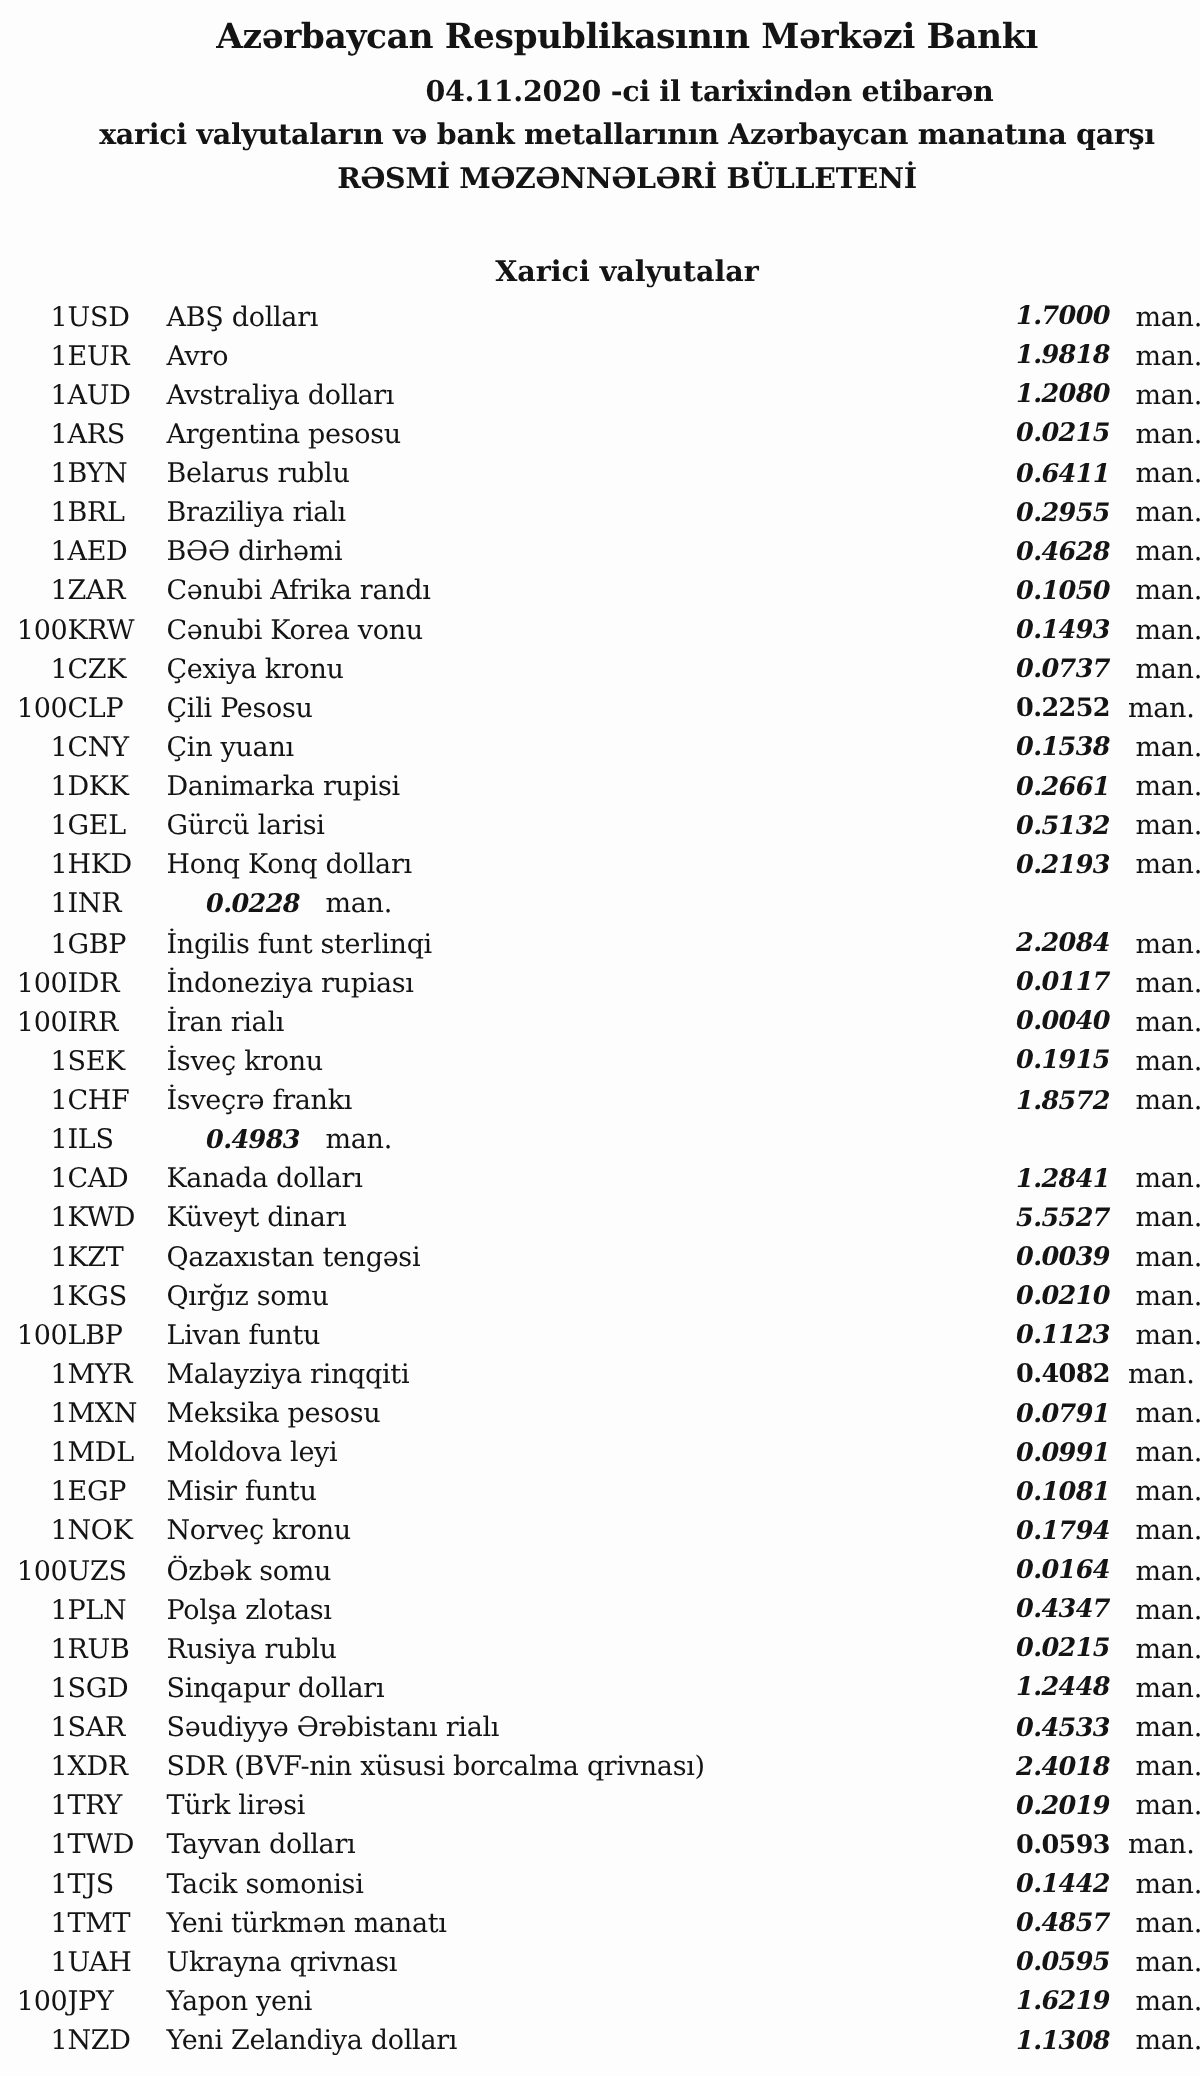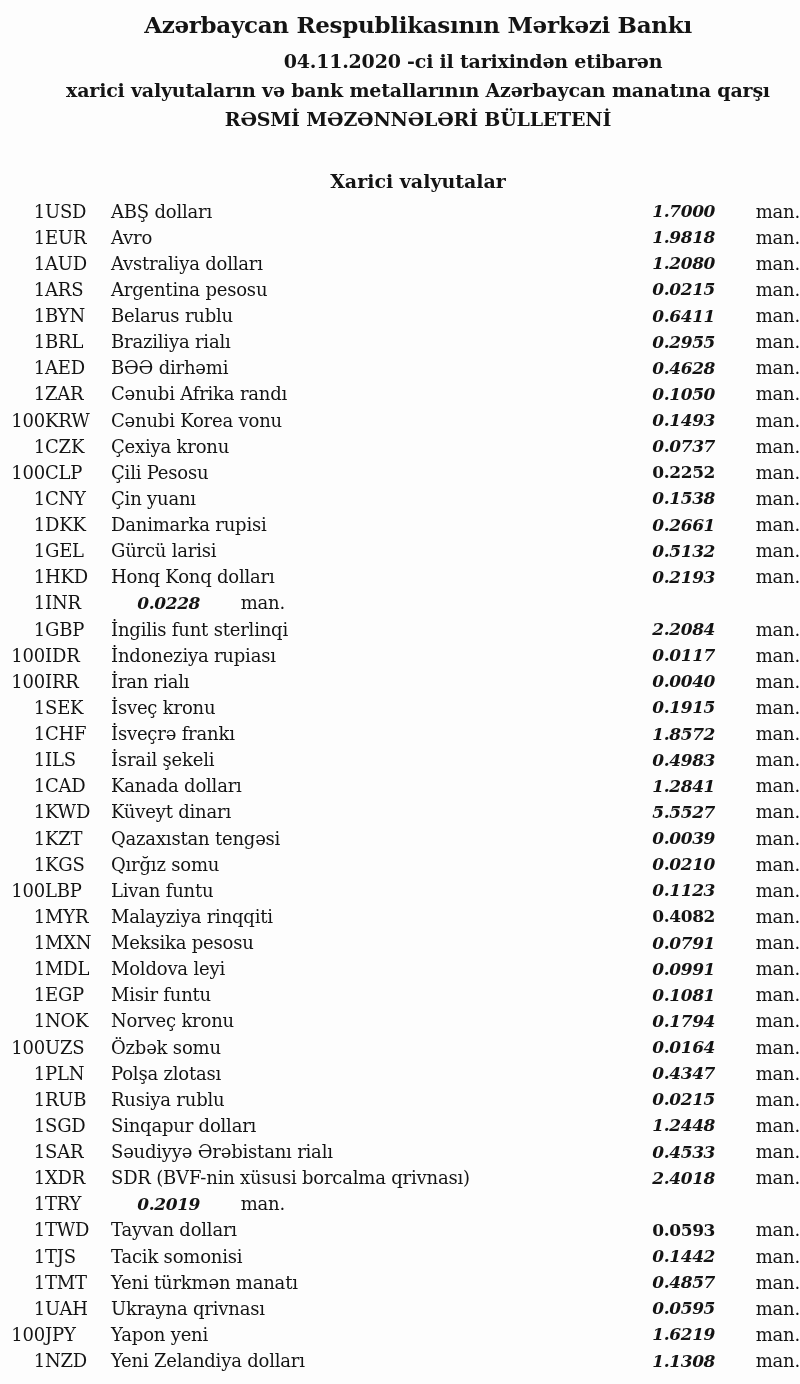--- a/index.html
+++ b/index.html
@@ -57,21 +57,21 @@
   .code { width: 60px;  text-align: left; }
   .name { flex: 1; padding-left: 6px; overflow: hidden; }
   .rate {
     width: 95px;
     text-align: right;
     font-weight: bold;
     font-style: italic;
     font-size: 17px;
     letter-spacing: -0.4px;
   }
-  .man  { width: 85px; text-align: right; padding-left: 17px; font-size: 18px; }
+  .man  { width: 60px; text-align: left; padding-left: 17px; font-size: 18px; }
   
   .row.upright .rate { font-style: normal; }
   .row.upright .man  { padding-left: 12px; }
 </style>
 </head>
 <body>
 
 <div class="header">
   <div class="title">Azərbaycan Respublikasının Mərkəzi Bankı</div>
   <div class="hline date-line">04.11.2020 -ci il tarixindən etibarən</div>
@@ -244,21 +244,20 @@
     <span class="qty">1</span>
     <span class="code">CHF</span>
     <span class="name">İsveçrə frankı</span>
     <span class="rate">1.8572</span>
     <span class="man">man.</span>
   </div>
 
   <div class="row">
     <span class="qty">1</span>
     <span class="code">ILS</span>
-    <span class="name">İsrail şekeli</span>
     <span class="rate">0.4983</span>
     <span class="man">man.</span>
   </div>
 
   <div class="row">
     <span class="qty">1</span>
     <span class="code">CAD</span>
     <span class="name">Kanada dolları</span>
     <span class="rate">1.2841</span>
     <span class="man">man.</span>
@@ -380,20 +379,21 @@
     <span class="qty">1</span>
     <span class="code">XDR</span>
     <span class="name">SDR (BVF-nin xüsusi borcalma qrivnası)</span>
     <span class="rate">2.4018</span>
     <span class="man">man.</span>
   </div>
 
   <div class="row">
     <span class="qty">1</span>
     <span class="code">TRY</span>
+    <span class="name">Türk lirəsi</span>
     <span class="rate">0.2019</span>
     <span class="man">man.</span>
   </div>
 
   <div class="row upright">
     <span class="qty">1</span>
     <span class="code">TWD</span>
     <span class="name">Tayvan dolları</span>
     <span class="rate">0.0593</span>
     <span class="man">man.</span>

